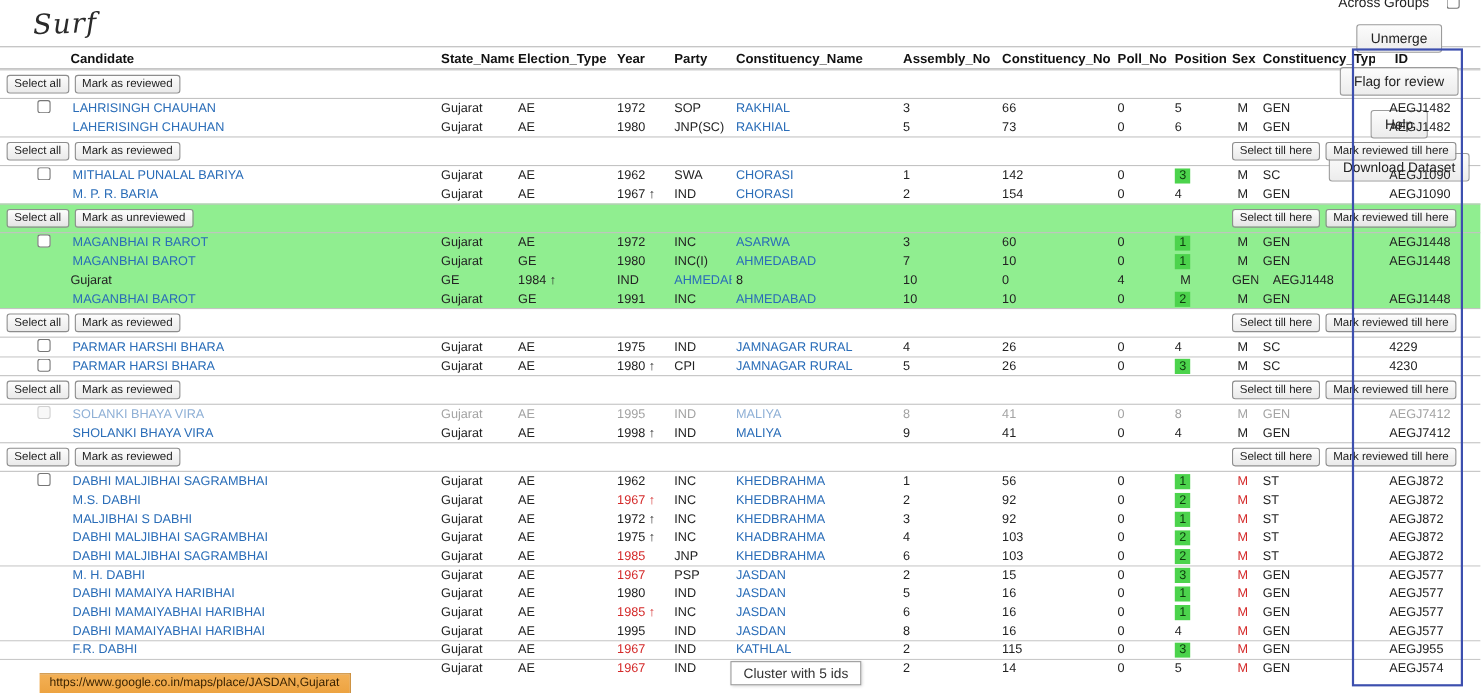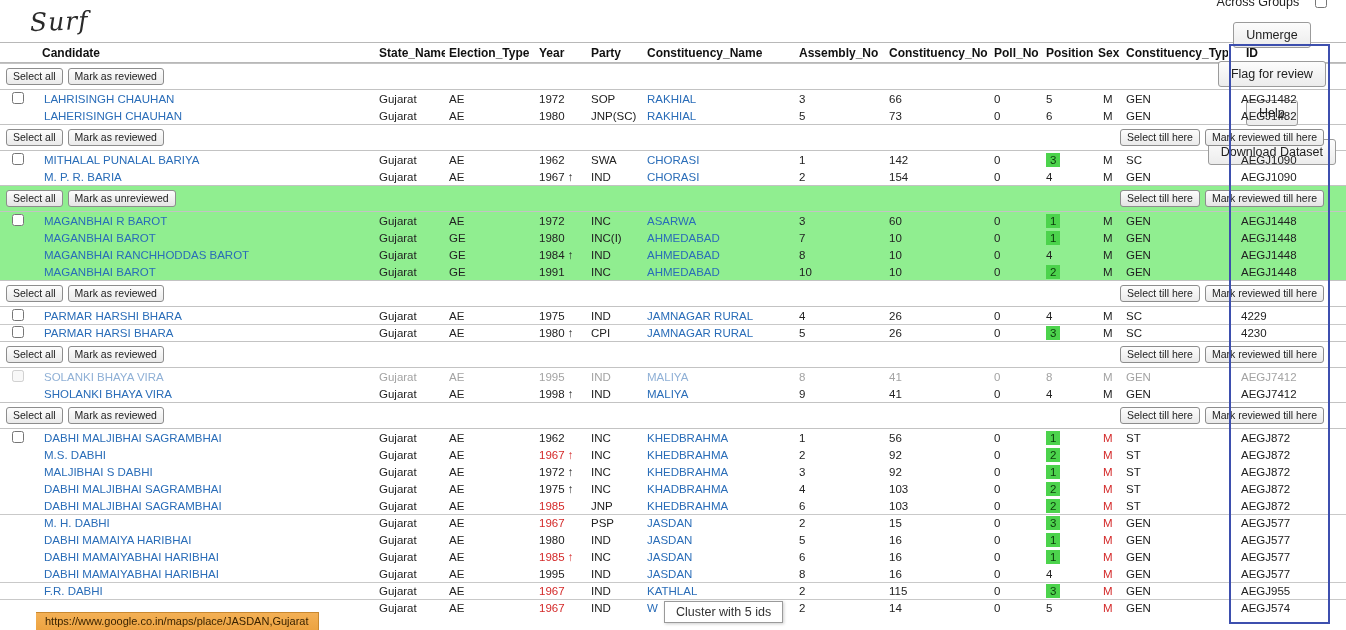--- a/index.html
+++ b/index.html
@@ -23,20 +23,21 @@
     border-radius:3px; cursor:pointer; white-space:nowrap;
   }
   .across { display:flex; align-items:center; gap:16px; font-size:12.5px; color:#222; }
   input[type=checkbox]{ width:12px; height:12px; margin:0; }
 
   
   .grid {
     display:grid;
     grid-template-columns:38px 337px 70px 90px 52px 56px 152px 90px 105px 52px 52px 28px 106px 1fr;
     align-items:center;
+    padding-left:22px;
   }
   .thead {
     height:21px; border-top:1px solid #b8b8b8; border-bottom:1px solid #b8b8b8;
     font-weight:bold; font-size:12px; color:#111;
   }
   .hcell, .cell { padding-left:4px; white-space:nowrap; overflow:hidden; }
   .cell-cb { padding-left:12px; }
   .cell-sex { padding-left:9px; }
   .cell-id { padding-left:13px; }
   .cell-candidate { padding-left:6px; }
@@ -241,21 +242,20 @@
         <div class="cell">7</div>
         <div class="cell">10</div>
         <div class="cell"><span>0</span></div>
         <div class="cell"><span class="badge">1</span></div>
         <div class="cell cell-sex"><span>M</span></div>
         <div class="cell">GEN</div>
         <div class="cell cell-id">AEGJ1448</div>
       </div>
       <div class="grid row">
         <div class="cell cell-cb"></div>
-        <div class="cell cell-candidate"><a class="link">MAGANBHAI RANCHHODDAS BAROT</a></div>
         <div class="cell">Gujarat</div>
         <div class="cell">GE</div>
         <div class="cell"><span>1984 ↑</span></div>
         <div class="cell">IND</div>
         <div class="cell"><a class="link">AHMEDABAD</a></div>
         <div class="cell">8</div>
         <div class="cell">10</div>
         <div class="cell"><span>0</span></div>
         <div class="cell"><span>4</span></div>
         <div class="cell cell-sex"><span>M</span></div>

